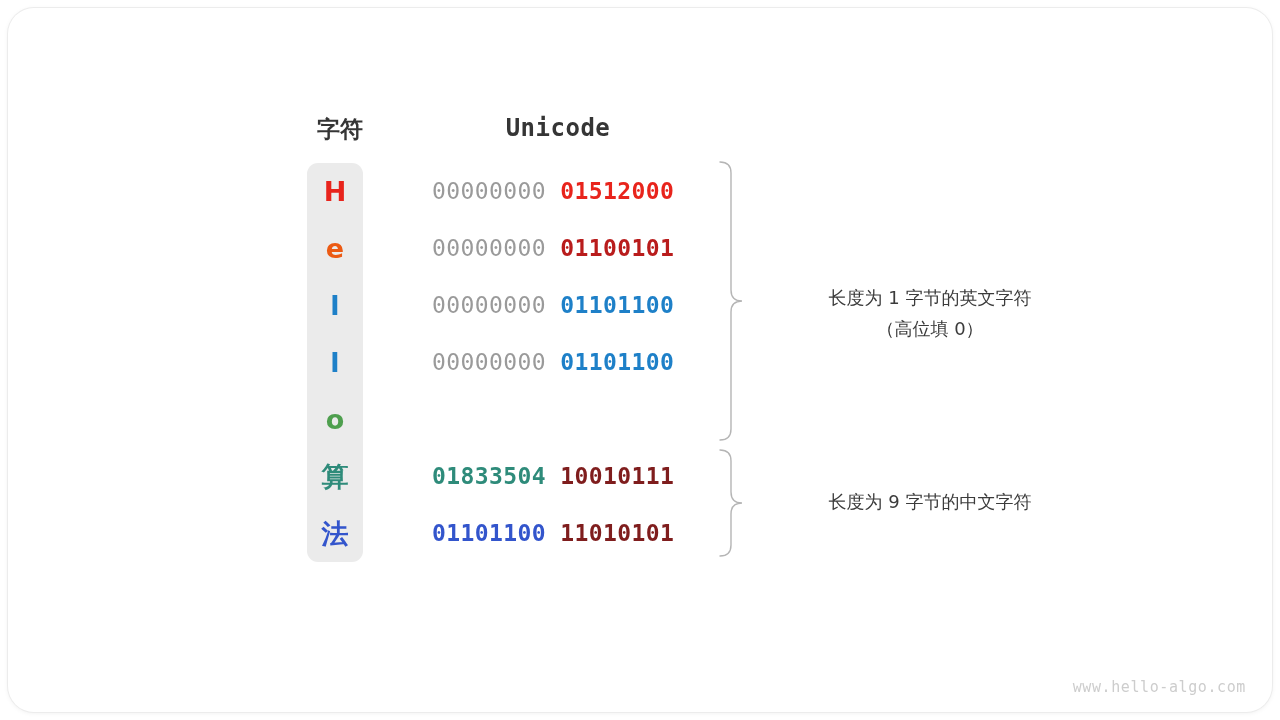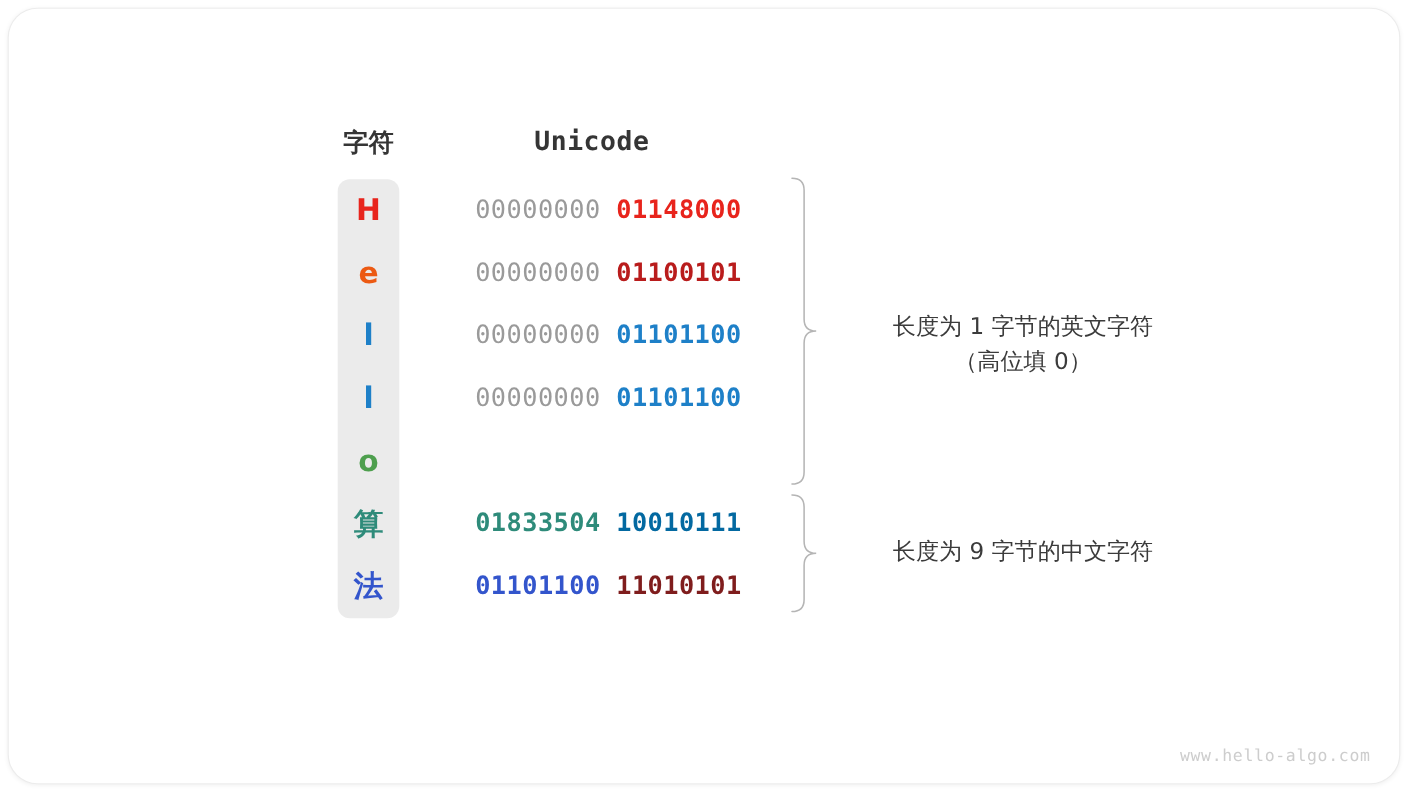--- a/index.html
+++ b/index.html
@@ -37,26 +37,26 @@
   .col-header {
     position: absolute;
     font-weight: bold;
     color: #353535;
     white-space: nowrap;
   }
   #header-char {
     left: 307px;
     top: 114px;
     width: 56px;
-    text-align: center;
+    text-align: right;
     font-size: 23px;
     font-family: "Liberation Sans", "DejaVu Sans", sans-serif;
   }
   #header-unicode {
-    left: 412px;
+    left: 432px;
     top: 114px;
     width: 252px;
     text-align: center;
     font-size: 24px;
     font-family: "DejaVu Sans Mono", "Liberation Mono", monospace;
     letter-spacing: 0.5px;
   }
 
   
   #char-column {
@@ -120,21 +120,21 @@
     top: 0;
     width: 1280px;
     height: 720px;
     pointer-events: none;
   }
 
   
   .annotation {
     position: absolute;
     color: #3b3b3b;
-    font-size: 21px;
+    font-size: 18px;
     line-height: 31px;
     text-align: center;
     font-family: "DejaVu Sans", "Liberation Sans", sans-serif;
     white-space: pre;
   }
   #annotation-1 {
     left: 770px;
     top: 282px;
     width: 320px;
   }
@@ -165,40 +165,40 @@
 
   <div class="col-header" id="header-char">字符</div>
 
   <div class="col-header" id="header-unicode">Unicode</div>
 
   <div id="char-column"></div>
 
   <div id="rows-container">
       <div class="row" style="top: 163px;">
         <div class="row-char" style="color: rgb(232, 36, 28);">H</div>
-        <div class="row-bits"><span class="bits-high" style="color: rgb(154, 154, 154);">00000000</span><span> </span><span class="bits-low" style="color: rgb(232, 36, 28);">01148000</span></div>
+        <div class="row-bits"><span class="bits-high" style="color: rgb(154, 154, 154);">00000000</span><span> </span><span class="bits-low" style="color: rgb(232, 36, 28);">01512000</span></div>
       </div>
       <div class="row" style="top: 220px;">
         <div class="row-char" style="color: rgb(236, 90, 19);">e</div>
         <div class="row-bits"><span class="bits-high" style="color: rgb(154, 154, 154);">00000000</span><span> </span><span class="bits-low" style="color: #b91c1c;">01100101</span></div>
       </div>
       <div class="row" style="top: 277px;">
         <div class="row-char" style="color: rgb(30, 128, 200);">l</div>
         <div class="row-bits"><span class="bits-high" style="color: rgb(154, 154, 154);">00000000</span><span> </span><span class="bits-low" style="color: rgb(30, 128, 200);">01101100</span></div>
       </div>
       <div class="row" style="top: 334px;">
         <div class="row-char" style="color: rgb(30, 128, 200);">l</div>
         <div class="row-bits"><span class="bits-high" style="color: rgb(154, 154, 154);">00000000</span><span> </span><span class="bits-low" style="color: rgb(30, 128, 200);">01101100</span></div>
       </div>
       <div class="row" style="top: 391px;">
         <div class="row-char" style="color: rgb(78, 159, 78);">o</div>
       </div>
       <div class="row" style="top: 448px;">
         <div class="row-char cjk" style="color: rgb(46, 139, 122);">算</div>
-        <div class="row-bits"><span class="bits-high" style="color: rgb(46, 139, 122); font-weight: bold;">01833504</span><span> </span><span class="bits-low" style="color: #0369a1;">10010111</span></div>
+        <div class="row-bits"><span class="bits-high" style="color: rgb(46, 139, 122); font-weight: bold;">01833504</span><span> </span><span class="bits-low" style="color: #7f1d1d;">10010111</span></div>
       </div>
       <div class="row" style="top: 505px;">
         <div class="row-char cjk" style="color: rgb(51, 85, 204);">法</div>
         <div class="row-bits"><span class="bits-high" style="color: rgb(51, 85, 204); font-weight: bold;">01101100</span><span> </span><span class="bits-low" style="color: #7f1d1d;">11010101</span></div>
       </div>
     </div>
 
   <svg id="braces" viewBox="0 0 1280 720" xmlns="http://www.w3.org/2000/svg">
     <g id="brace-paths" fill="none" stroke="#b5b5b5" stroke-width="1.4" stroke-linecap="round">
         <path d="M 720 162 Q 731 162 731 173 L 731 290 Q 731 301 742 301 Q 731 301 731 312 L 731 429 Q 731 440 720 440"></path>

